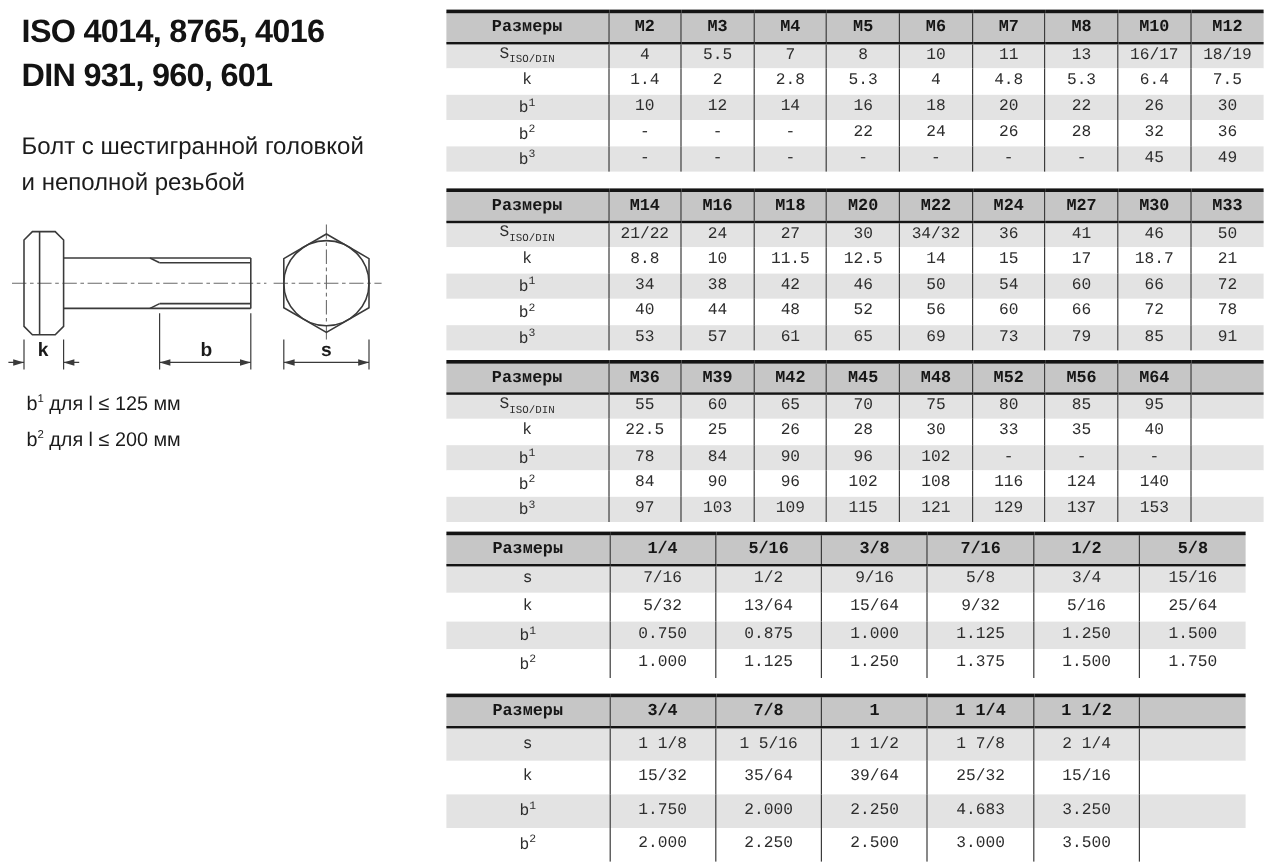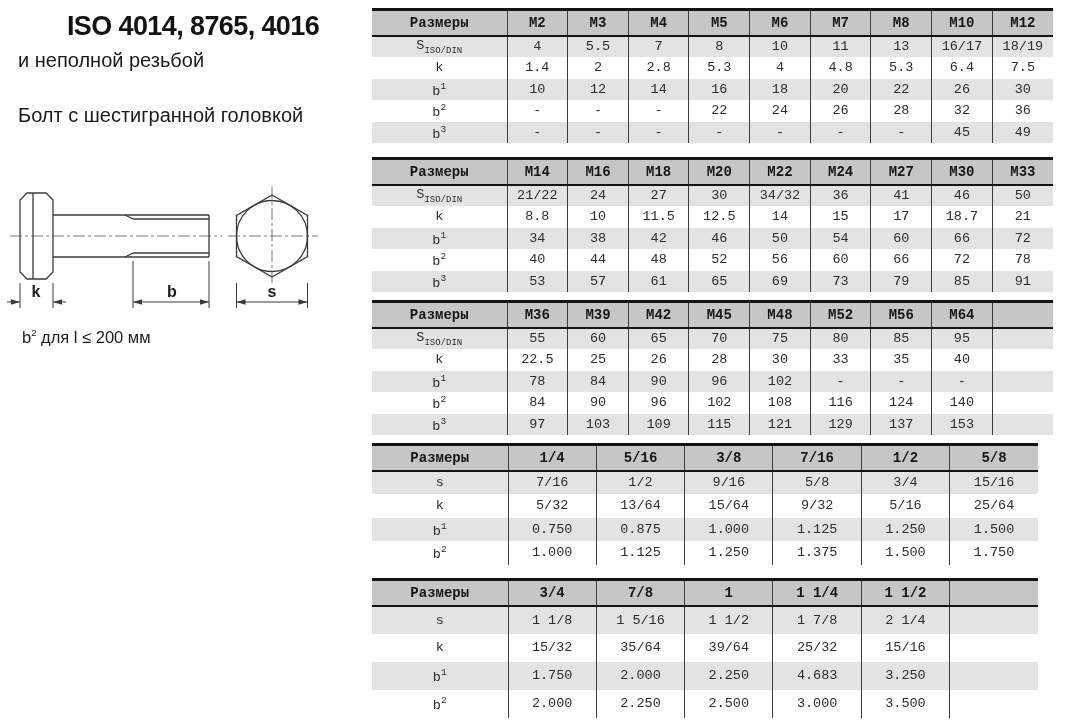--- a/index.html
+++ b/index.html
@@ -8,21 +8,21 @@
     background:#ffffff;
     font-family:"Liberation Sans", sans-serif;
     position:relative;
     overflow:hidden;
     color:#222;
   }
   :root{
     --hdr:#c6c6c6; --shade:#e3e3e3; --plain:#ffffff; --rule:#141414;
   }
   .left { position:absolute; left:18px; top:8px; width:350px; }
-  .title { font-size:27px; font-weight:bold; color:#131313; line-height:37px; letter-spacing:-0.6px;text-align:center; }
+  .title { font-size:27px; font-weight:bold; color:#131313; line-height:37px; letter-spacing:-0.6px; }
   .subtitle { font-size:20px; color:#1b1b1b; line-height:30px; }
   .subtitle.first { margin-top:25px; }
   #drawing { position:absolute; left:6px; top:178px; }
   .notes-list { position:absolute; left:22px; top:320px; font-size:16.5px; line-height:26px; color:#1b1b1b; }
   .note sup { font-size:11px; }
 
   
   #tables table {
     position:absolute; left:372px;
     border-collapse:collapse; table-layout:fixed;
@@ -56,22 +56,23 @@
   tr > *:not(:first-child) { border-left:1px solid #3c3c3c; }
 
   tbody th.rowlabel sup, .note sup { font-size:9.5px; vertical-align:super; }
   tbody th.rowlabel sub { font-size:9px; vertical-align:sub;margin-top:27px; }
 </style>
 </head>
 <body>
 
 <div class="left">
   <div class="title">ISO 4014, 8765, 4016</div>
+  <div class="title">DIN 931, 960, 601</div>
+  <div class="subtitle first">Болт с шестигранной головкой</div>
   <div class="subtitle">и неполной резьбой</div>
-  <div class="subtitle first">Болт с шестигранной головкой</div>
 </div>
 
 <svg id="drawing" width="335" height="142" viewBox="0 0 335 142">
 
   <line x1="4" y1="58" x2="216" y2="58" stroke="#6a6a6a" stroke-width="0.9" stroke-dasharray="12 3 3 3"></line>
   <line x1="222" y1="58" x2="312" y2="58" stroke="#6a6a6a" stroke-width="0.9" stroke-dasharray="12 3 3 3"></line>
   <line x1="266" y1="9" x2="266" y2="107" stroke="#6a6a6a" stroke-width="0.9" stroke-dasharray="12 3 3 3"></line>
 
   <g stroke="#3a3a3a" stroke-width="1.3" fill="none">
     <path d="M21,15 L40,15 L47,22 L47,94 L40,101 L21,101 L14,94 L14,22 Z"></path>
@@ -117,20 +118,21 @@
     <polygon points="301.5,124 292.5,121.3 292.5,126.7"></polygon>
   </g>
   <g font-size="16" font-weight="bold" fill="#1a1a1a" text-anchor="middle" font-family="Liberation Sans, sans-serif">
     <text x="30" y="119">k</text>
     <text x="166" y="119">b</text>
     <text x="266" y="119">s</text>
   </g>
 </svg>
 
 <div class="notes-list">
+    <div class="note"><span>b</span><sup>1</sup><span>&nbsp;для l ≤ 125 мм</span></div>
     <div class="note"><span>b</span><sup>2</sup><span>&nbsp;для l ≤ 200 мм</span></div>
   </div>
 
 <div id="tables">
     <table class="metric pos0">
       <thead>
         <tr>
           <th>Размеры</th>
           <th>M2</th>
           <th>M3</th>

